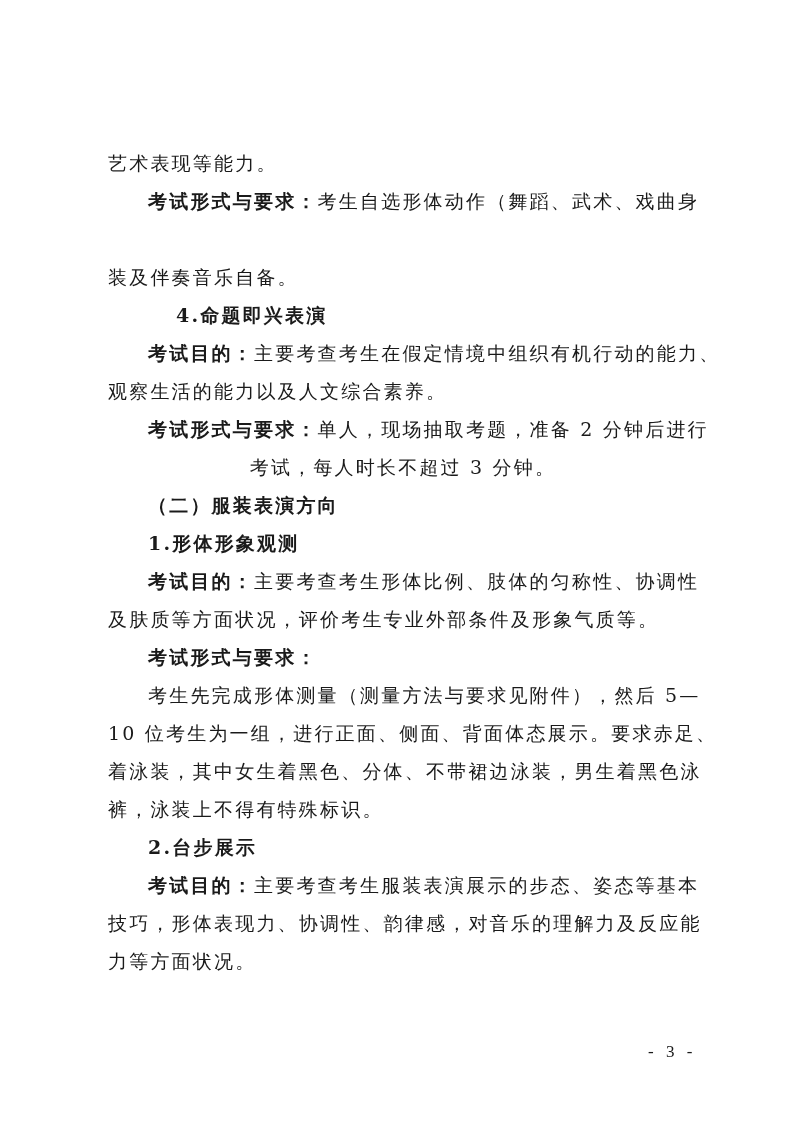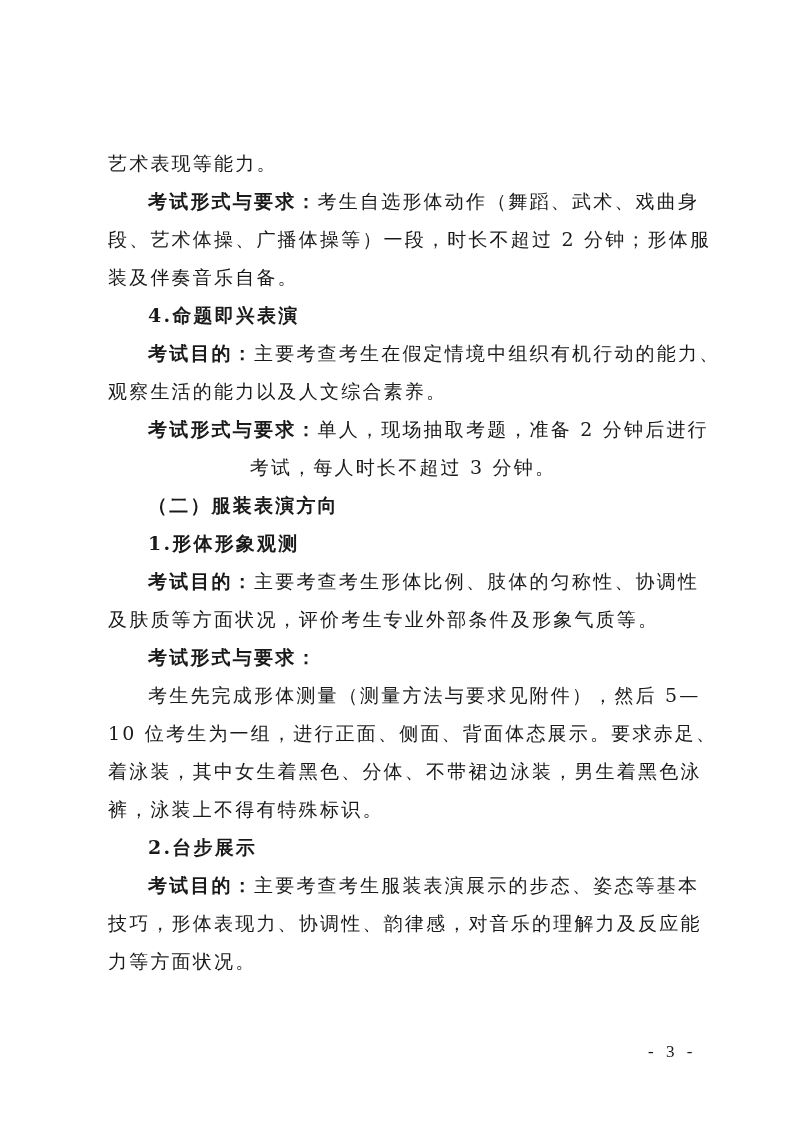--- a/index.html
+++ b/index.html
@@ -12,23 +12,22 @@
   .b { font-weight: bold; }
   .pageno { position: absolute; left: 648px; top: 1042px; font-size: 17px; letter-spacing: 4px;
             font-family: "Liberation Serif", serif; }
 </style>
 </head>
 <body>
 
 <div class="page" id="page">
     <div class="line" style="top: 151px;"><span>艺术表现等能力。</span></div>
     <div class="line indent" style="top: 189px;"><span class="b">考试形式与要求：</span><span>考生自选形体动作（舞蹈、武术、戏曲身</span></div>
-    <div class="line" style="top: 227px;"><span>段、艺术体操、广播体操等）一段，时长不超过 2 分钟；形体服</span></div>
     <div class="line" style="top: 265px;"><span>装及伴奏音乐自备。</span></div>
-    <div class="line indent" style="top: 303px;"><span class="b">4.命题即兴表演</span></div>
+    <div class="line indent" style="top: 303px; margin-left: 28px;"><span class="b">4.命题即兴表演</span></div>
     <div class="line indent" style="top: 341px;"><span class="b">考试目的：</span><span>主要考查考生在假定情境中组织有机行动的能力、</span></div>
     <div class="line" style="top: 379px;"><span>观察生活的能力以及人文综合素养。</span></div>
     <div class="line indent" style="top: 417px;"><span class="b">考试形式与要求：</span><span>单人，现场抽取考题，准备 2 分钟后进行</span></div>
     <div class="line" style="top: 455px; text-align: center;"><span>考试，每人时长不超过 3 分钟。</span></div>
     <div class="line indent" style="top: 493px;"><span class="b">（二）服装表演方向</span></div>
     <div class="line indent" style="top: 531px;"><span class="b">1.形体形象观测</span></div>
     <div class="line indent" style="top: 569px;"><span class="b">考试目的：</span><span>主要考查考生形体比例、肢体的匀称性、协调性</span></div>
     <div class="line" style="top: 607px;"><span>及肤质等方面状况，评价考生专业外部条件及形象气质等。</span></div>
     <div class="line indent" style="top: 645px;"><span class="b">考试形式与要求：</span></div>
     <div class="line indent" style="top: 683px;"><span>考生先完成形体测量（测量方法与要求见附件），然后 5—</span></div>

